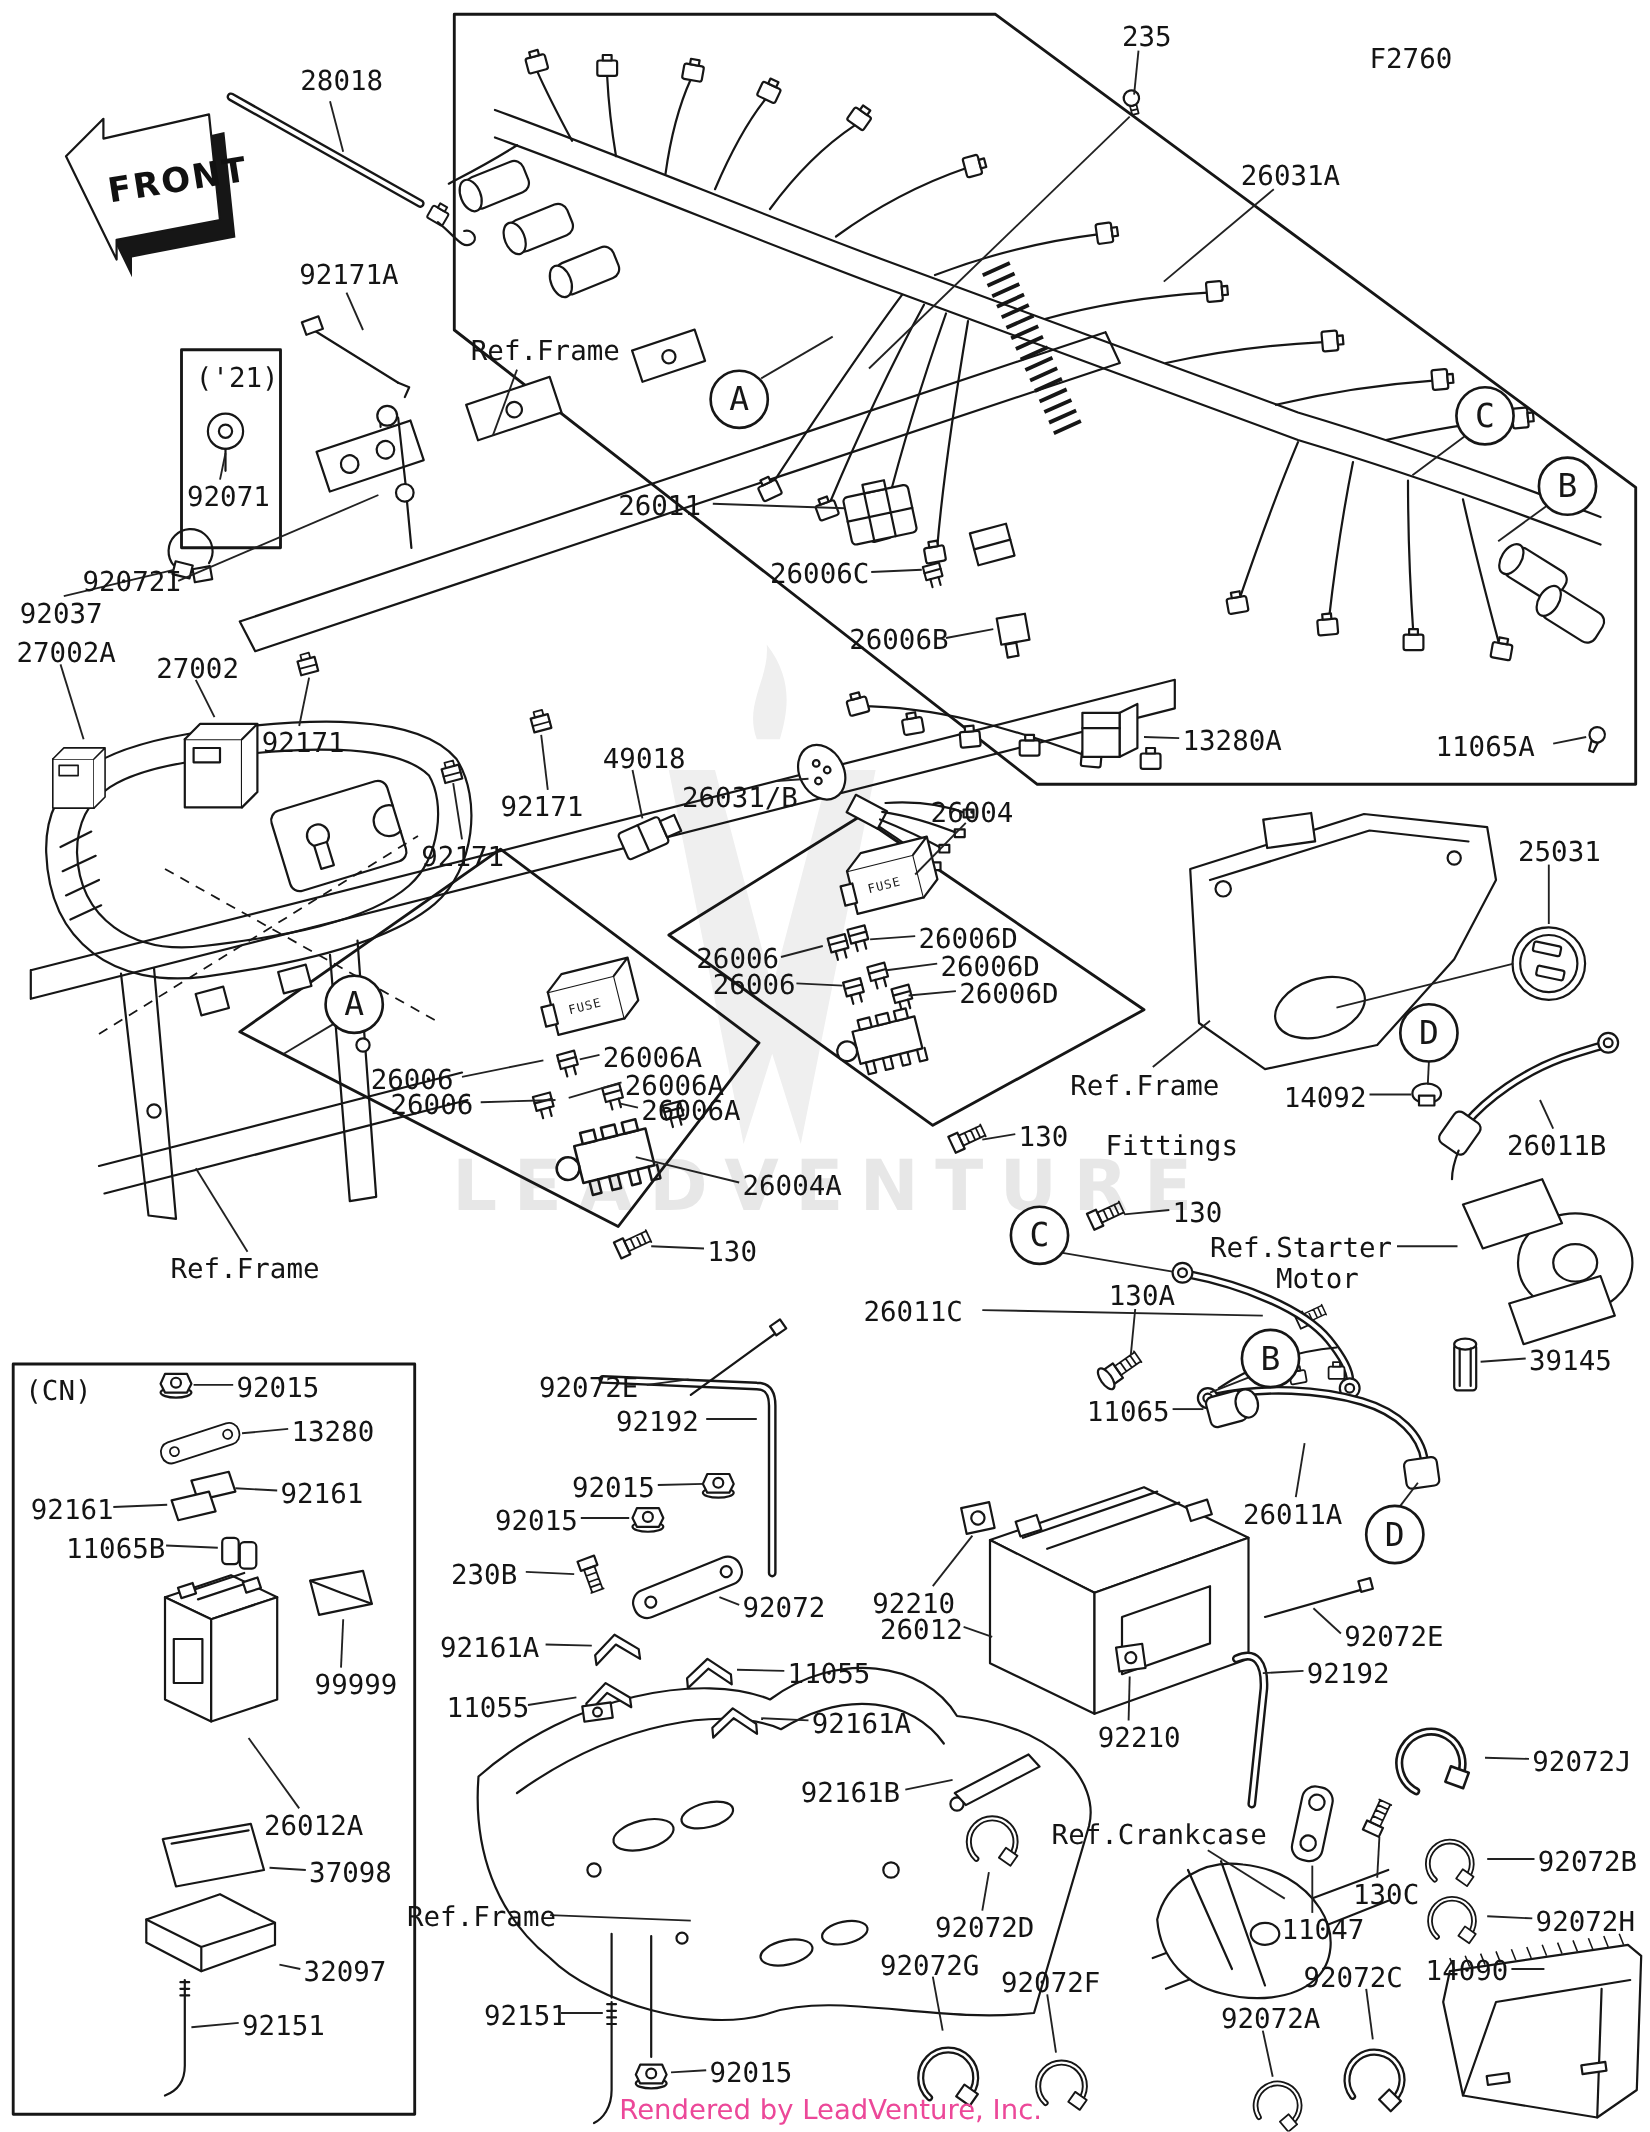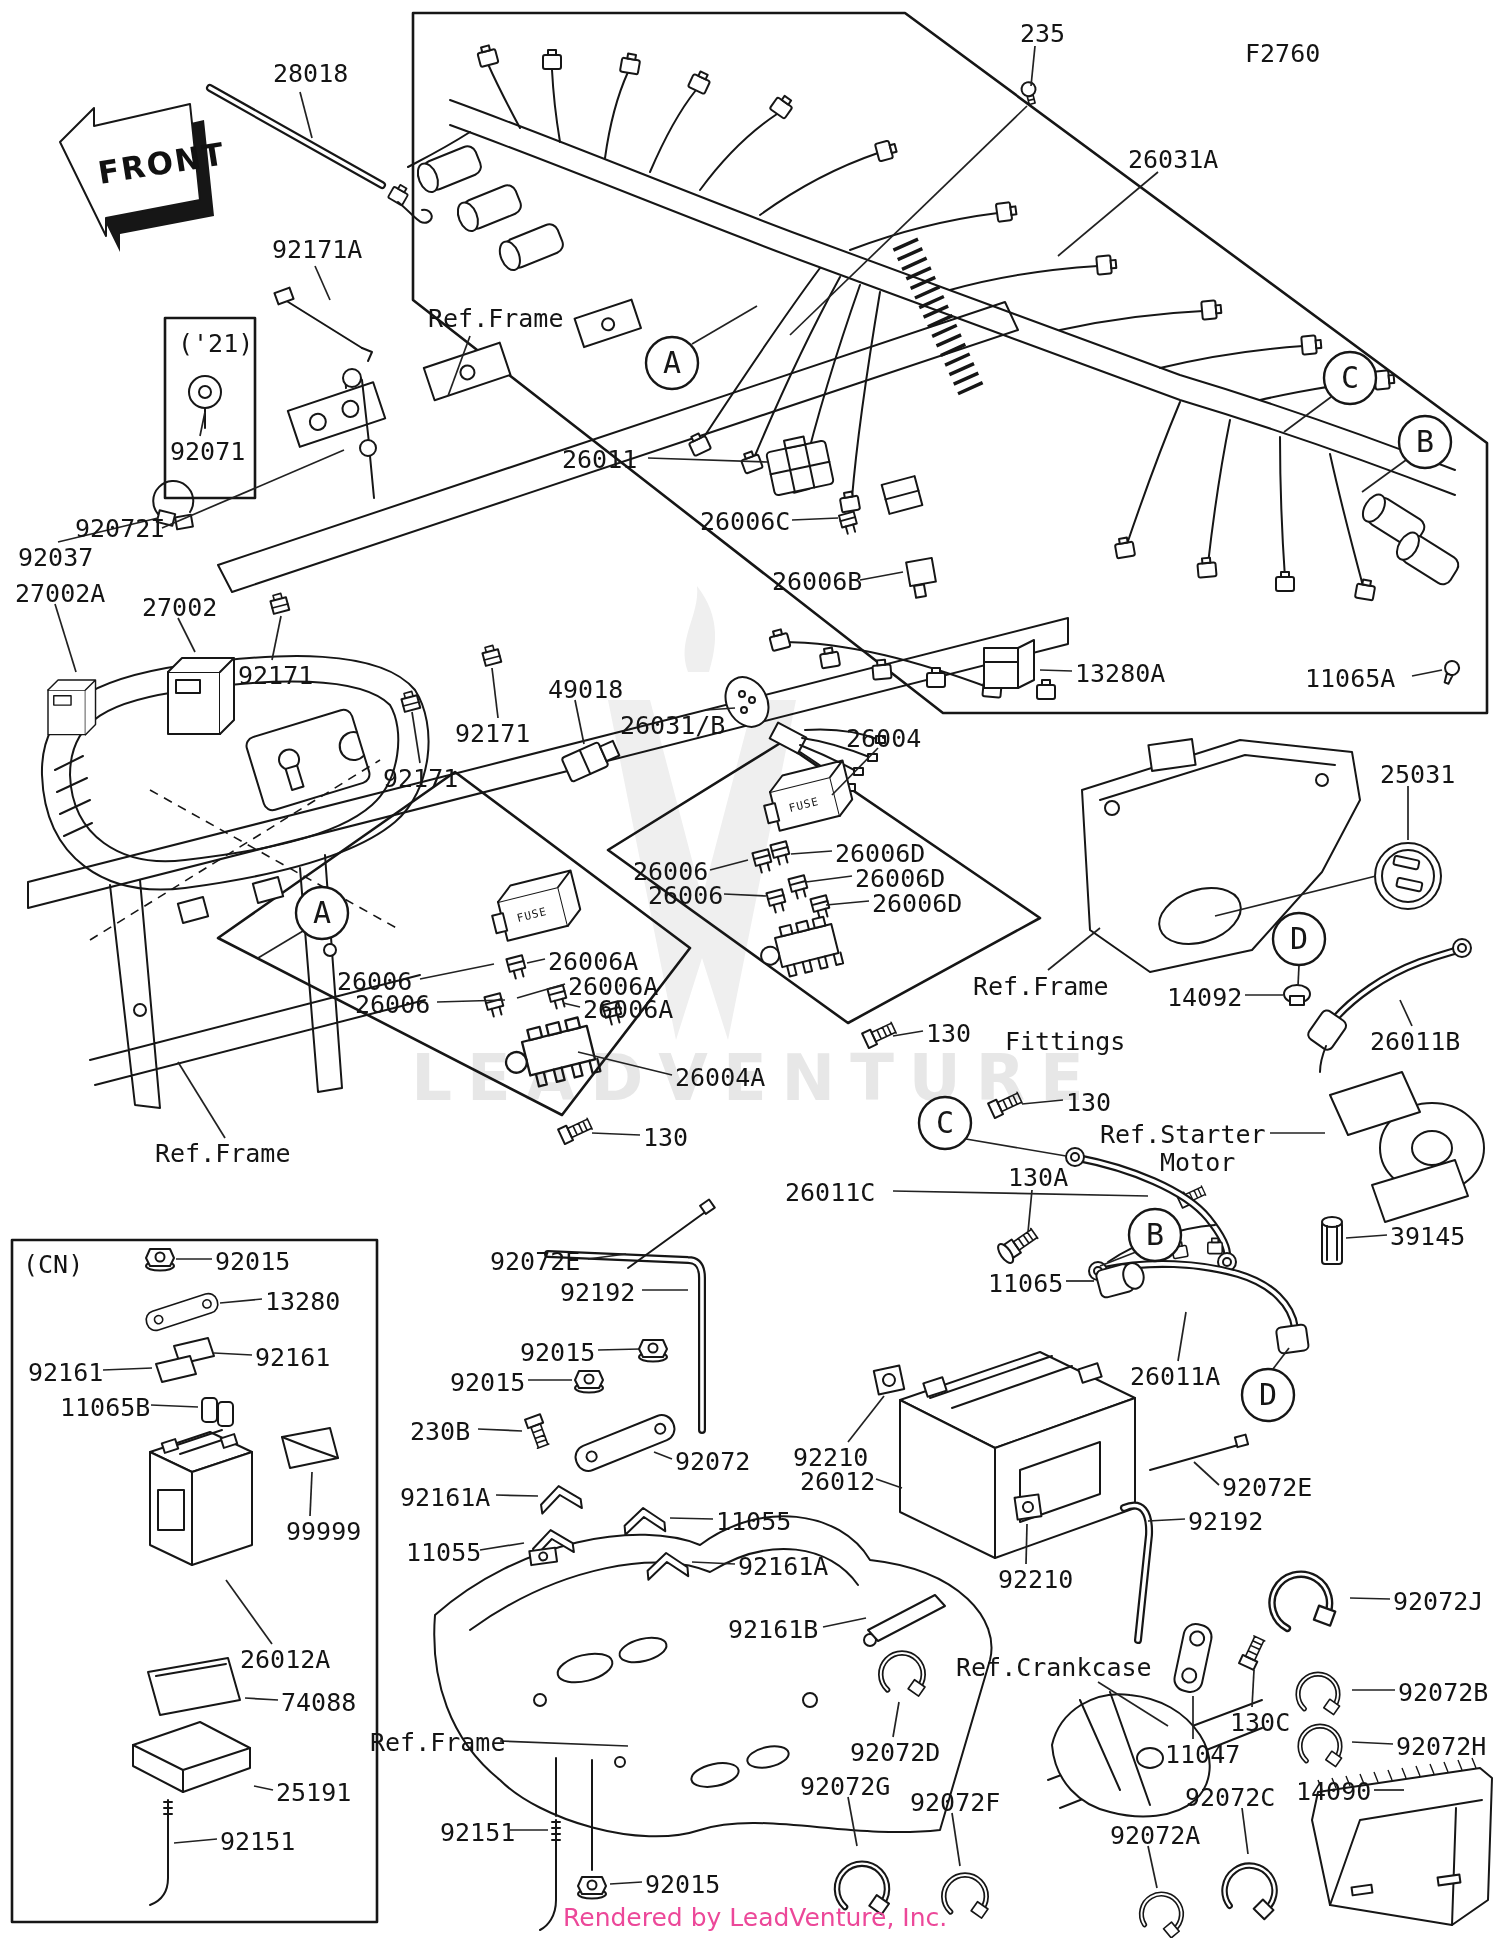--- a/index.html
+++ b/index.html
@@ -691,20 +691,20 @@
       <div class="plabel" style="left: 440px; top: 1819px;">92151</div>
       <div class="plabel" style="left: 645px; top: 1871px;">92015</div>
       <div class="plabel" style="left: 23px; top: 1251px;">(CN)</div>
       <div class="plabel" style="left: 215px; top: 1248px;">92015</div>
       <div class="plabel" style="left: 265px; top: 1288px;">13280</div>
       <div class="plabel" style="left: 255px; top: 1344px;">92161</div>
       <div class="plabel" style="left: 28px; top: 1359px;">92161</div>
       <div class="plabel" style="left: 60px; top: 1394px;">11065B</div>
       <div class="plabel" style="left: 286px; top: 1518px;">99999</div>
       <div class="plabel" style="left: 240px; top: 1646px;">26012A</div>
-      <div class="plabel" style="left: 281px; top: 1689px;">74088</div>
-      <div class="plabel" style="left: 276px; top: 1779px;">25191</div>
+      <div class="plabel" style="left: 281px; top: 1689px;">37098</div>
+      <div class="plabel" style="left: 276px; top: 1779px;">32097</div>
       <div class="plabel" style="left: 220px; top: 1828px;">92151</div>
     </div>
 
 <div id="footer">Rendered by LeadVenture, Inc.</div>
 
 </div>
 
 </body></html>

